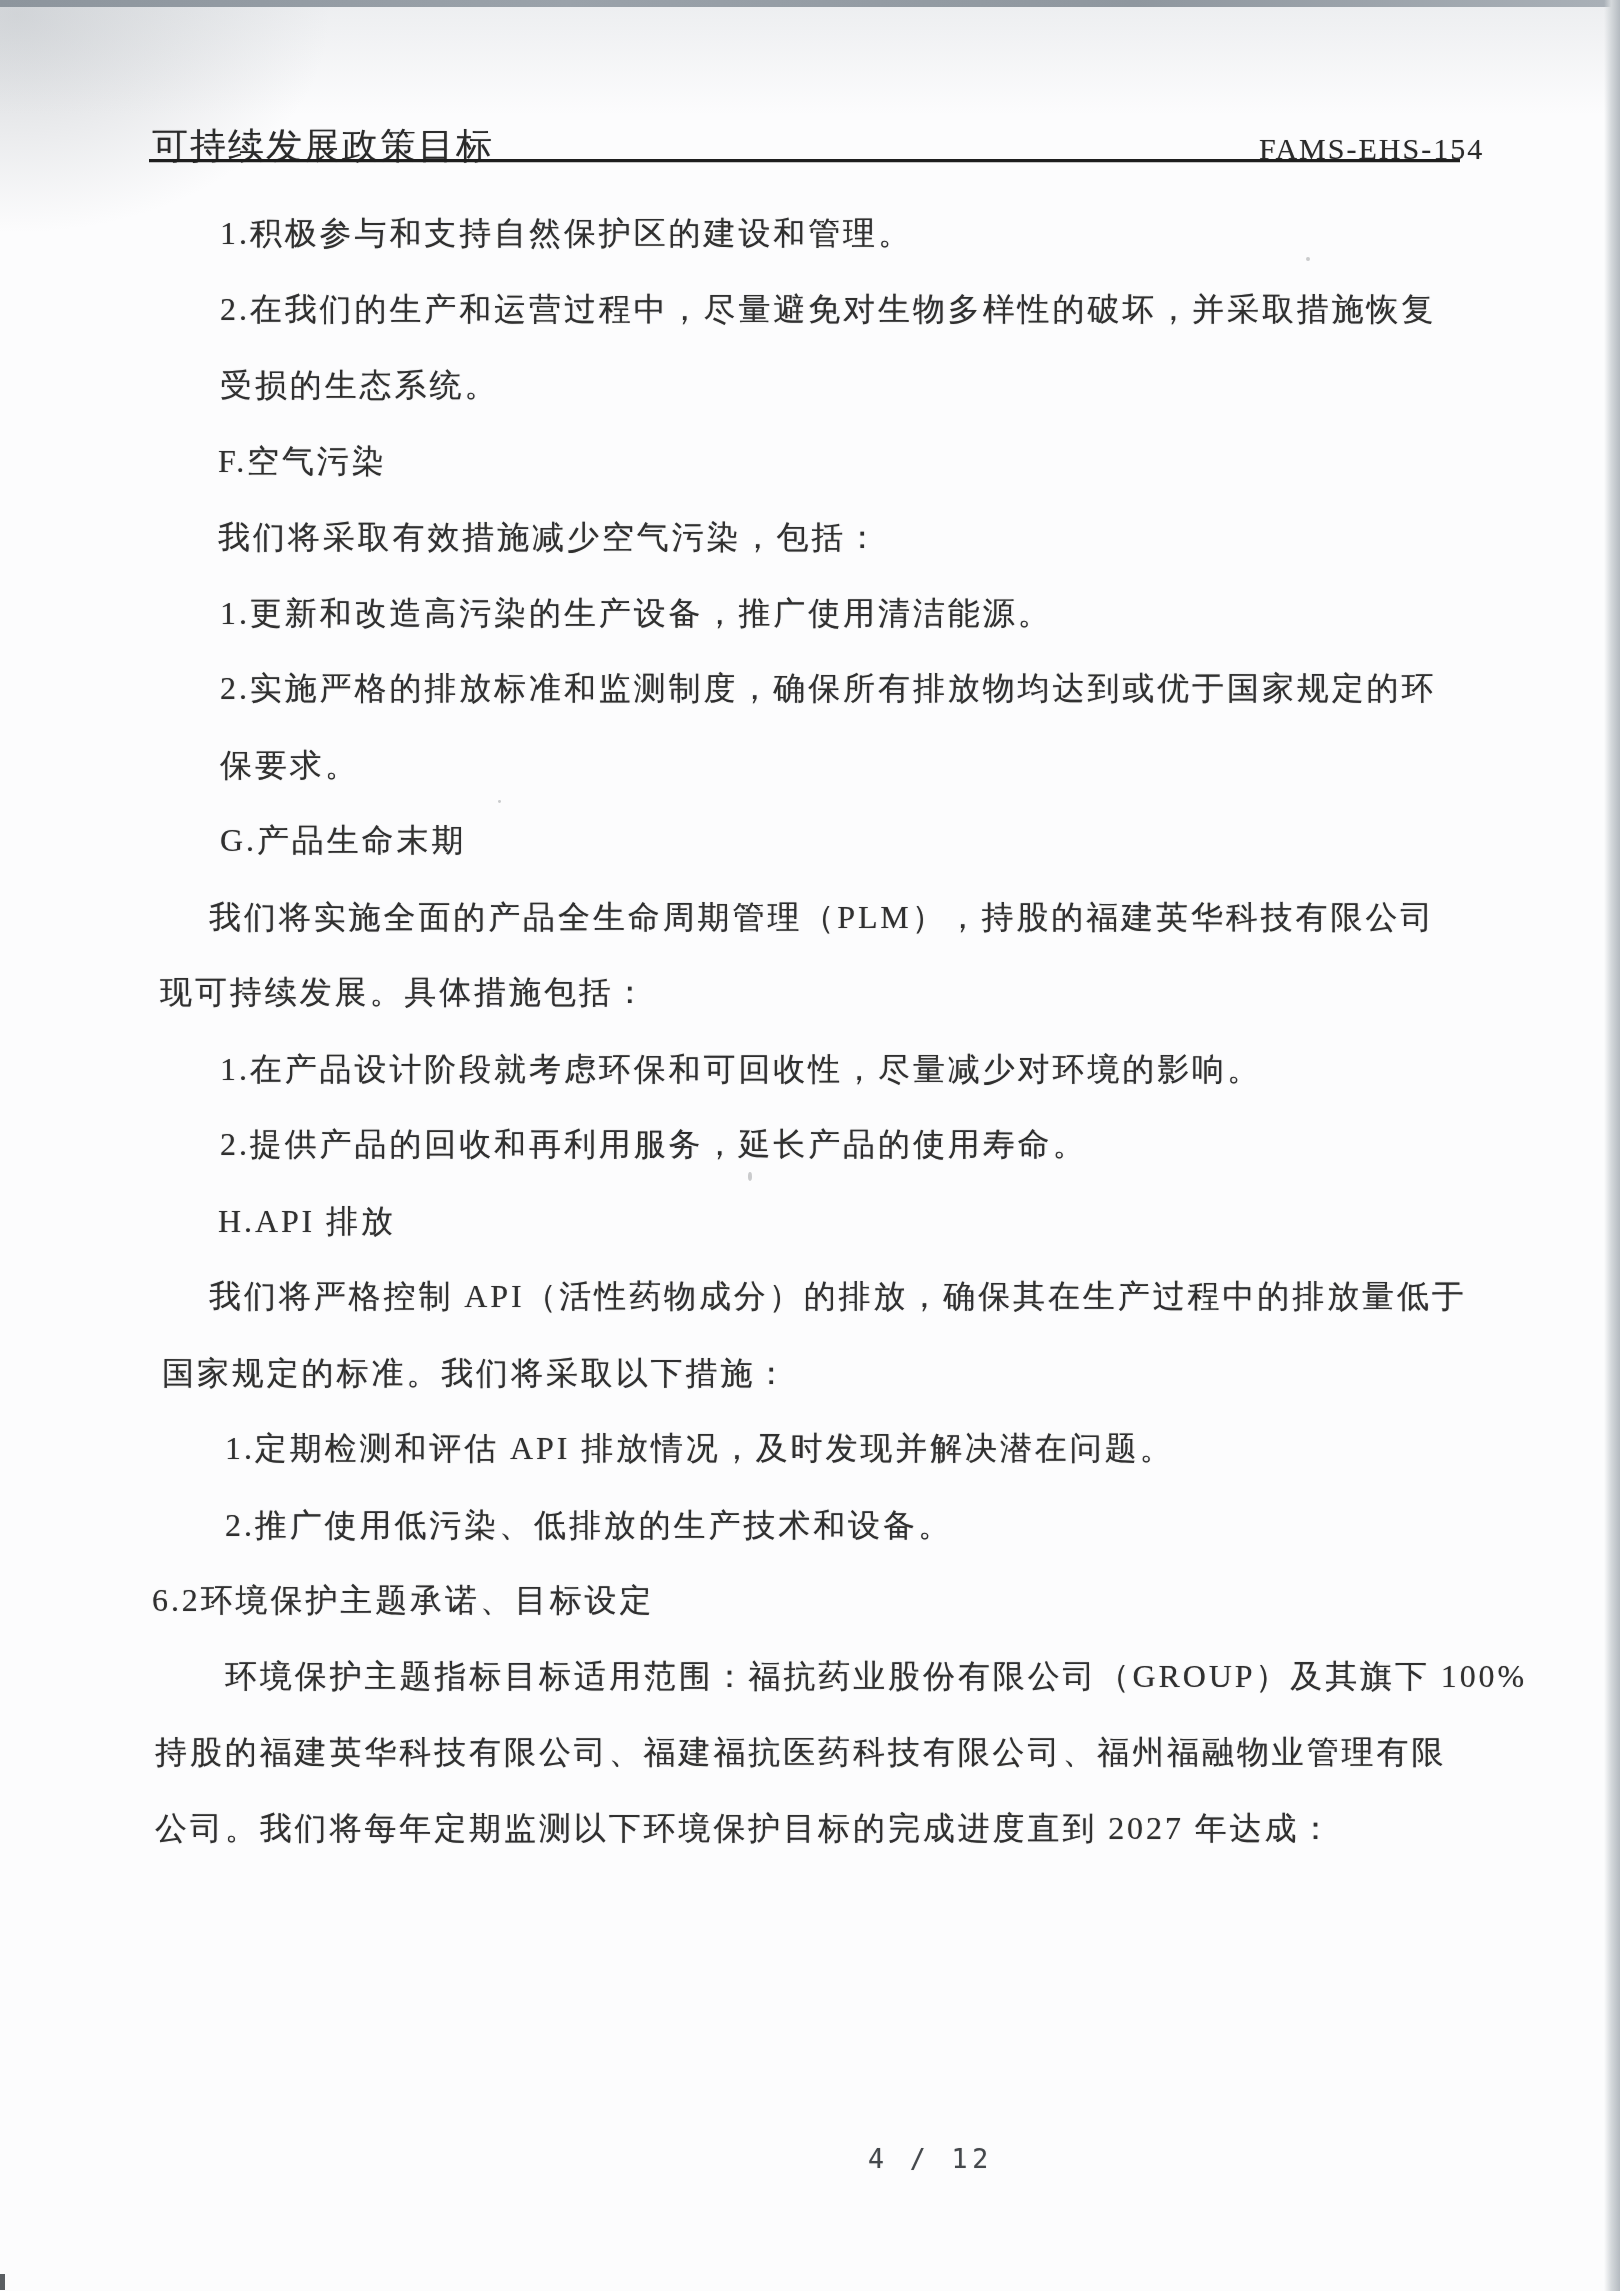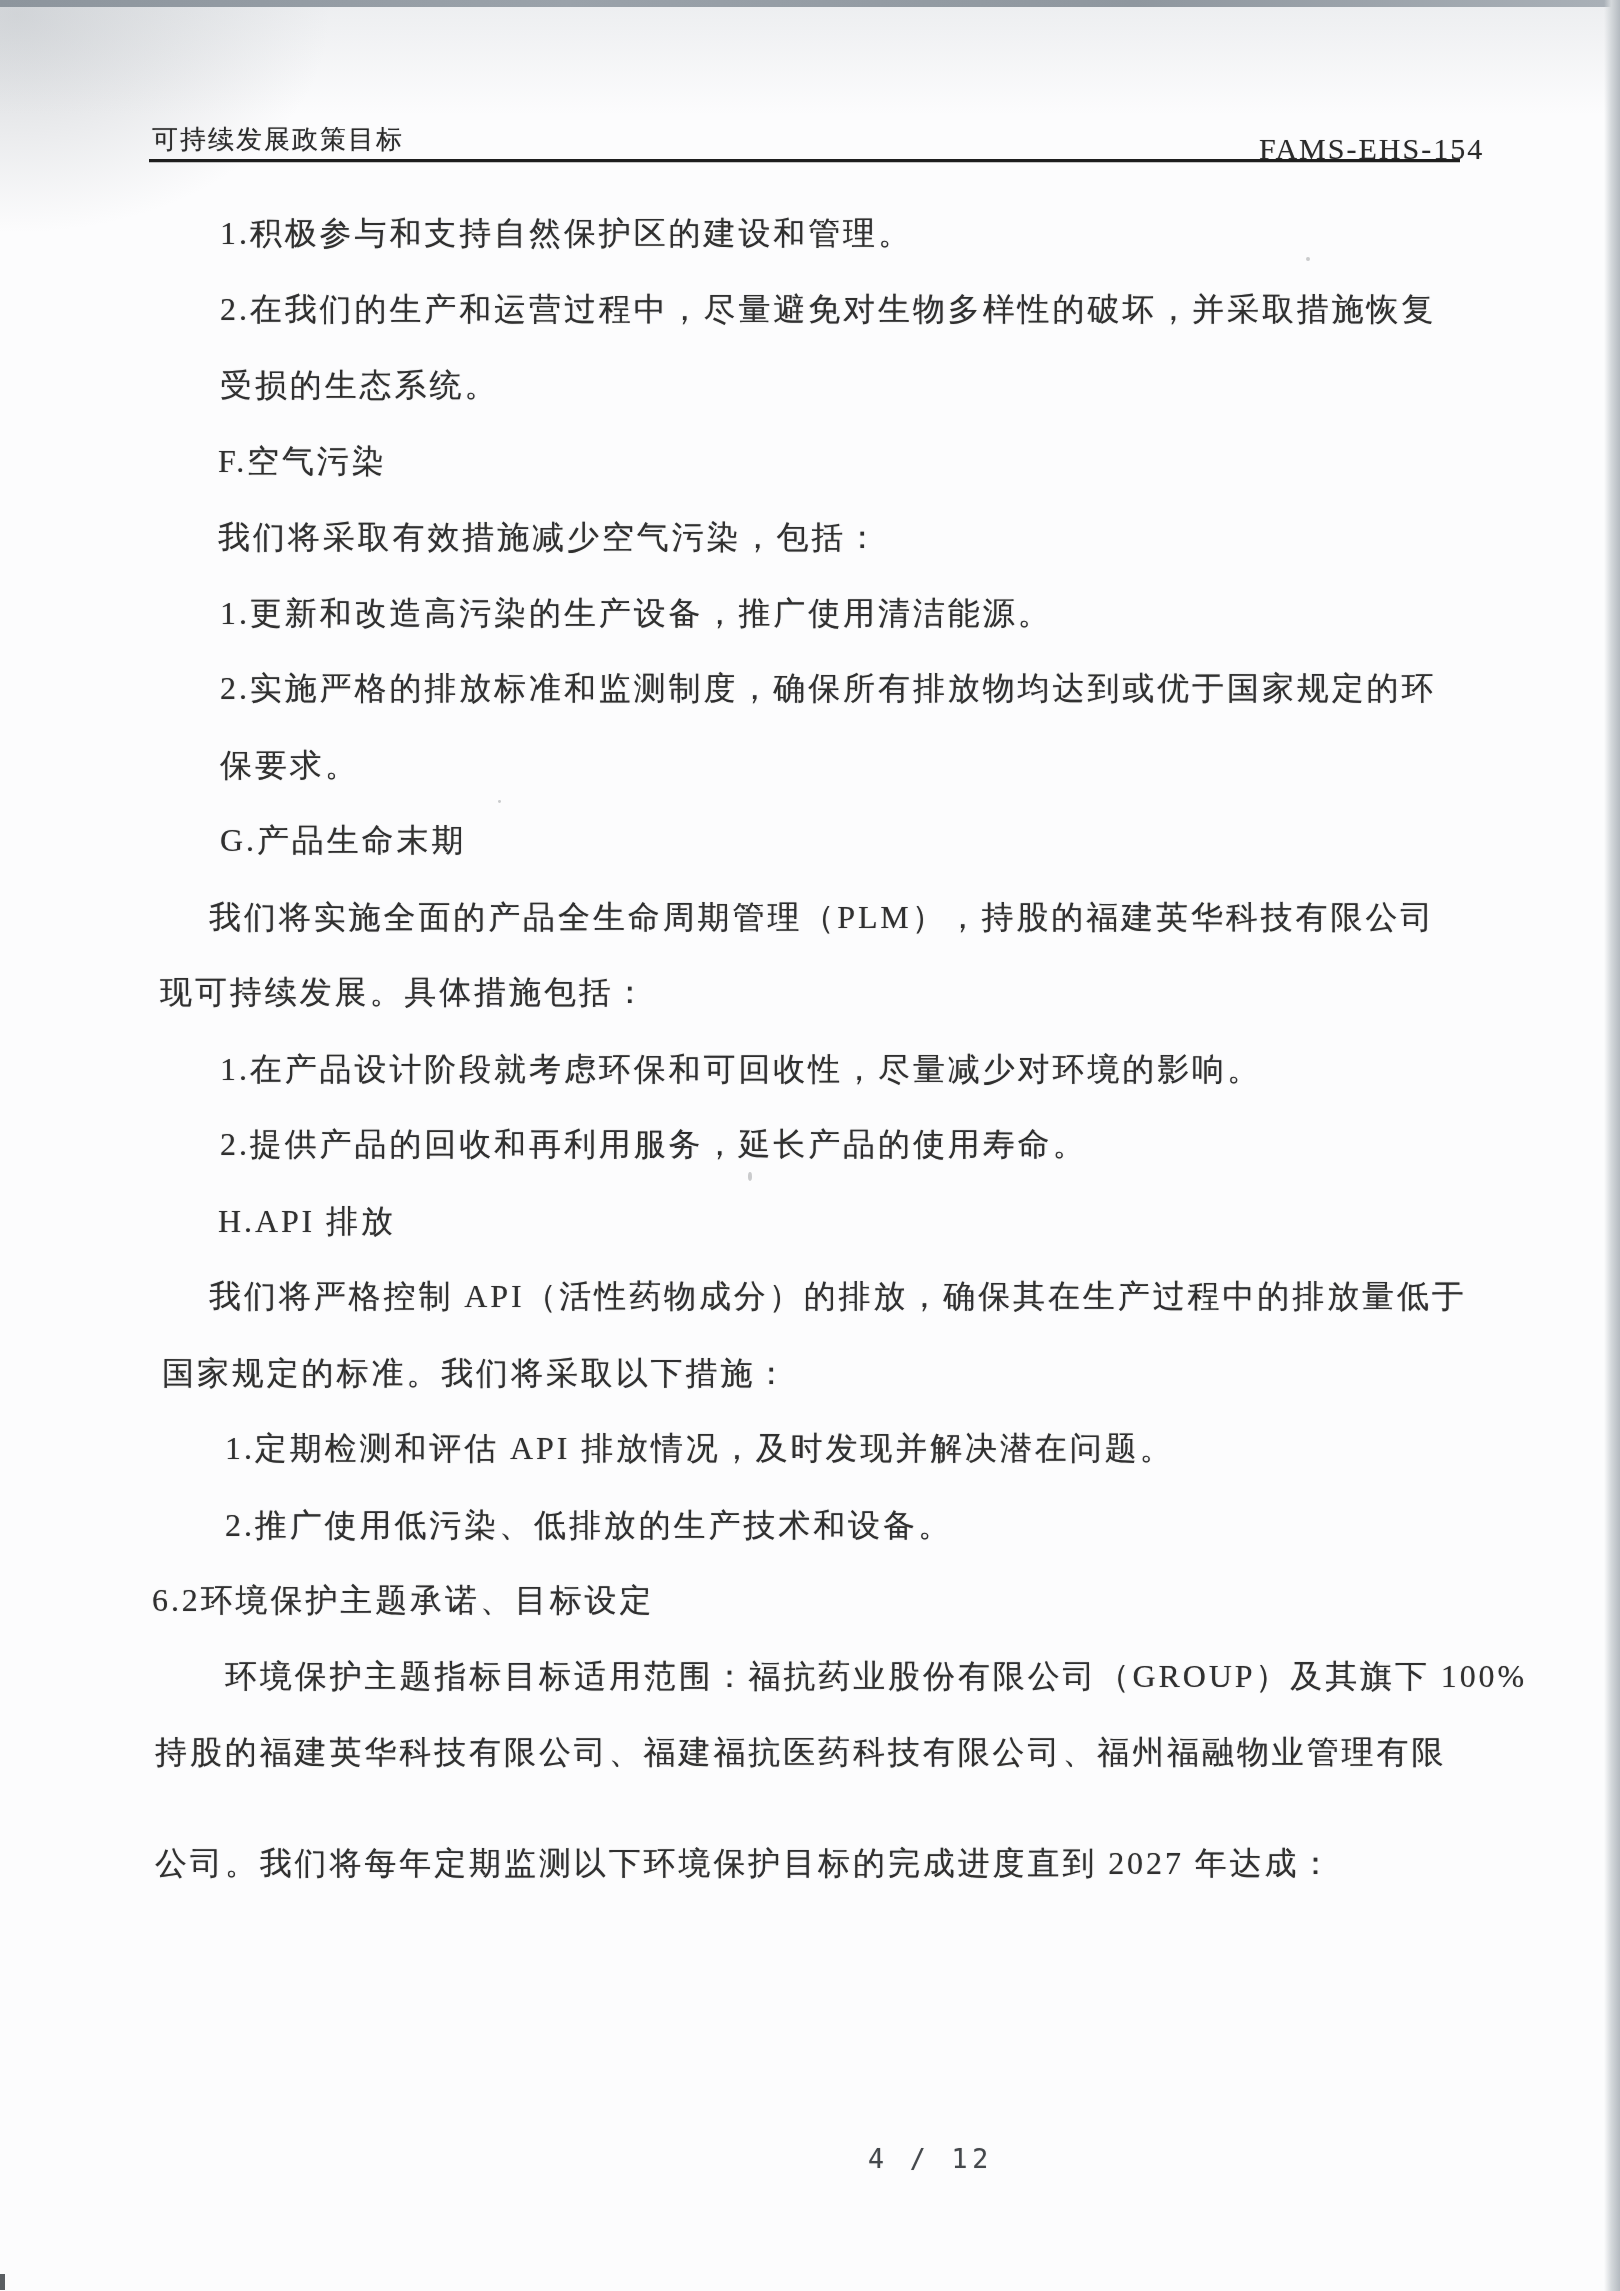--- a/index.html
+++ b/index.html
@@ -29,21 +29,21 @@
     position:absolute;right:0;top:0;width:15.7px;height:2292px;
     background:linear-gradient(270deg,#b4bac0 0%,#d4d8db 55%,rgba(212,216,219,0) 100%);
   }
   .edge-bottom-mark{
     position:absolute;left:0;top:2274px;width:4.9px;height:15.7px;background:#5a5e62;
   }
   .speckle{position:absolute;background:rgba(110,112,115,.35);border-radius:50%;}
 
   .header-title{
     position:absolute;left:152px;top:122px;
-    font-size:26px;letter-spacing:2px;white-space:nowrap;
+    font-size:36px;letter-spacing:2px;white-space:nowrap;
     text-shadow:0 0 1px rgba(40,40,40,.45);
   }
   .doc-number{
     position:absolute;left:1259px;top:132px;
     font-size:30px;letter-spacing:2px;white-space:nowrap;
     text-shadow:0 0 1px rgba(40,40,40,.4);
   }
   .header-rule{
     position:absolute;left:149px;top:159px;width:1311px;height:2.9px;
     background:#1e1e1e;
@@ -100,21 +100,21 @@
     <div class="line" style="left:220px;top:1048px;">1.在产品设计阶段就考虑环保和可回收性，尽量减少对环境的影响。</div>
     <div class="line" style="left:220px;top:1123px;">2.提供产品的回收和再利用服务，延长产品的使用寿命。</div>
     <div class="line" style="left:218px;top:1200px;">H.API 排放</div>
     <div class="line" style="left:209px;top:1275px;">我们将严格控制 API（活性药物成分）的排放，确保其在生产过程中的排放量低于</div>
     <div class="line" style="left:162px;top:1352px;">国家规定的标准。我们将采取以下措施：</div>
     <div class="line" style="left:225px;top:1427px;">1.定期检测和评估 API 排放情况，及时发现并解决潜在问题。</div>
     <div class="line" style="left:225px;top:1504px;">2.推广使用低污染、低排放的生产技术和设备。</div>
     <div class="line" style="left:152px;top:1579px;">6.2环境保护主题承诺、目标设定</div>
     <div class="line" style="left:225px;top:1655px;">环境保护主题指标目标适用范围：福抗药业股份有限公司（GROUP）及其旗下 100%</div>
     <div class="line" style="left:155px;top:1731px;">持股的福建英华科技有限公司、福建福抗医药科技有限公司、福州福融物业管理有限</div>
-    <div class="line" style="left:155px;top:1807px;margin-top:35px;">公司。我们将每年定期监测以下环境保护目标的完成进度直到 2027 年达成：</div>
+    <div class="line" style="left:155px;top:1807px;">公司。我们将每年定期监测以下环境保护目标的完成进度直到 2027 年达成：</div>
   </main>
 
   <footer>
     <div class="footer-page">4 / 12</div>
   </footer>
 
 </div>
 
 
 </body></html>

